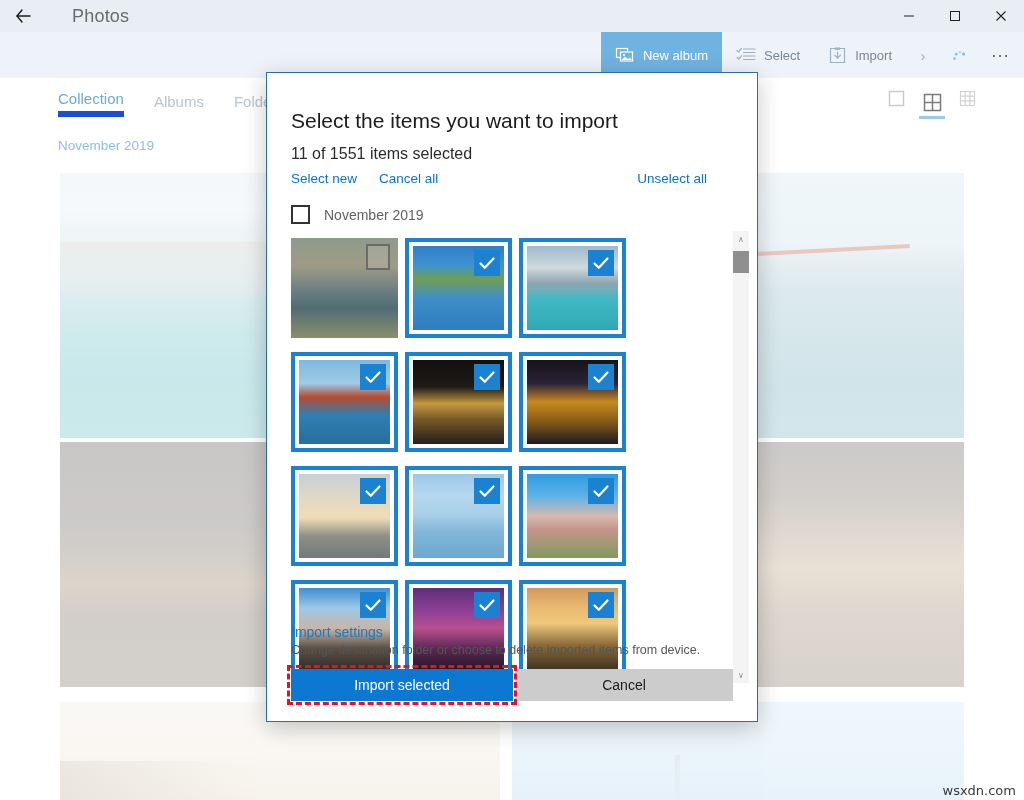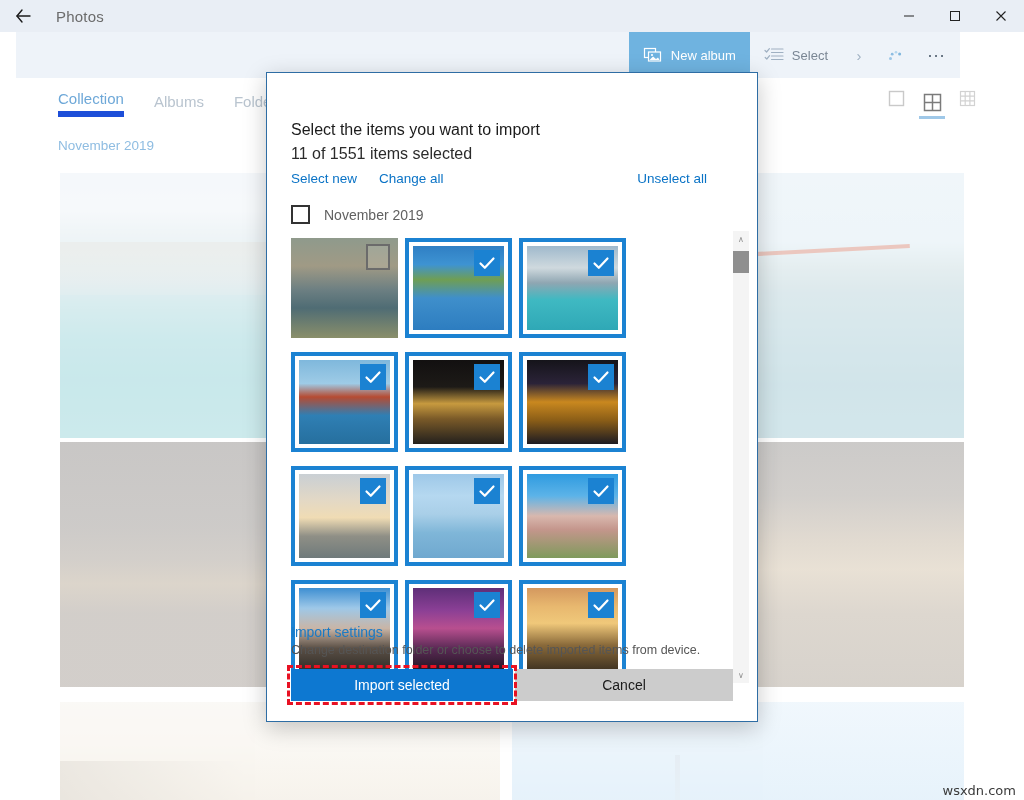--- a/index.html
+++ b/index.html
@@ -23,37 +23,37 @@
     background: #e9eef5;
     display: flex; align-items: center;
   }
   .back-btn {
     width: 46px; height: 32px;
     display: flex; align-items: center; justify-content: center;
     color: #1b1b1b;
   }
   .back-btn svg { display:block; }
   .app-title {
-    font-size: 15px; color: #6b6b6b;
-    margin-left: 10px; letter-spacing: .2px;
+    font-size: 18px; color: #6b6b6b;
+    margin-left: 26px; letter-spacing: .2px;
   }
   .win-controls {
     position: absolute; right: 0; top: 0;
     display: flex; height: 32px;
   }
   .win-btn {
     width: 46px; height: 32px;
     display: flex; align-items: center; justify-content: center;
     color: #222;
   }
 
   
   .cmdbar {
-    position: absolute; top: 32px; left: 16px;
-    width: 944px; height: 46px;
+    position: absolute; top: 32px; left: 0;
+    width: 1024px; height: 46px;
     background: #eef3f9;
     display: flex; align-items: stretch; justify-content: flex-end; padding-left: 24px;
   }
   .cmd-item {
     display: flex; align-items: center; gap: 8px;
     padding: 0 14px; height: 46px;
     font-size: 13px; color: #7a8694;
     white-space: nowrap;
   }
   .cmd-item.active {
@@ -206,21 +206,21 @@
   .dialog {
     position: absolute; left: 266px; top: 72px;
     width: 492px; height: 650px;
     background: #ffffff;
     border: 1px solid #2e6da4;
     box-shadow: 0 6px 22px rgba(0,0,0,.22);
     z-index: 50;
   }
   .dlg-title {
     position:absolute; left: 24px; top: 36px;
-    font-size: 16px; color: #1b1b1b; font-weight: 400; margin-top: 12px;
+    font-size: 21px; color: #1b1b1b; font-weight: 400;
   }
   .dlg-sub {
     position:absolute; left: 24px; top: 72px;
     font-size: 16px; color: #2b2b2b;
   }
   .dlg-links {
     position:absolute; left: 24px; top: 98px; right: 24px;
     height: 22px;
   }
   .lnk { font-size: 13.5px; color: #0a73c6; cursor: pointer; }
@@ -377,20 +377,30 @@
       <span class="ico">
         <svg width="20" height="18" viewBox="0 0 20 18">
           <path d="M1 4.5 L2.6 6 L5.4 2.6" fill="none" stroke="#9fb0c2" stroke-width="1.2" stroke-linecap="round" stroke-linejoin="round"></path>
           <path d="M1.2 11.5 L2.8 13 L5.6 9.6" fill="none" stroke="#9fb0c2" stroke-width="1.2" stroke-linecap="round" stroke-linejoin="round"></path>
           <path d="M7.5 3 H19 M7.5 6.5 H19 M7.5 10 H19 M7.5 13.5 H19" stroke="#9fb0c2" stroke-width="1.2" stroke-linecap="round"></path>
         </svg>
       </span>
       <span>Select</span>
     </div>
 
+    <div class="cmd-item">
+      <span class="ico">
+        <svg width="19" height="19" viewBox="0 0 19 19">
+          <path d="M2.5 2.5 H16.5 V16.5 H2.5 Z" fill="none" stroke="#9fb0c2" stroke-width="1.2"></path>
+          <rect x="7" y="1.5" width="5" height="2.4" fill="#9fb0c2"></rect>
+          <path d="M9.5 6 V11.8 M6.6 9.2 L9.5 12.2 L12.4 9.2" fill="none" stroke="#9fb0c2" stroke-width="1.2" stroke-linecap="round" stroke-linejoin="round"></path>
+        </svg>
+      </span>
+      <span>Import</span>
+    </div>
 
     <div class="cmd-chevron">›</div>
 
     <div class="cmd-spinner">
       <svg width="22" height="22" viewBox="0 0 22 22">
         <circle cx="6.5" cy="14.5" r="1.5" fill="#9dc6e6"></circle>
         <circle cx="8.2" cy="10.2" r="1.4" fill="#8dbde2"></circle>
         <circle cx="12" cy="8.2" r="1.3" fill="#b4d6ee"></circle>
         <circle cx="15.6" cy="10" r="1.5" fill="#7fb6dd"></circle>
       </svg>
@@ -453,21 +463,21 @@
   <div class="watermark">wsxdn.com</div>
 
   <div class="dialog">
 
     <div class="dlg-title">Select the items you want to import</div>
     <div class="dlg-sub">11 of 1551 items selected</div>
 
     <div class="dlg-links">
       <div class="lnk-left">
         <span class="lnk">Select new</span>
-        <span class="lnk">Change all</span>
+        <span class="lnk">Cancel all</span>
       </div>
       <span class="lnk lnk-right">Unselect all</span>
     </div>
 
     <div class="dlg-group">
       <div class="cb-empty"></div>
       <div class="grp-label">November 2019</div>
     </div>
 
     <div class="grid">

